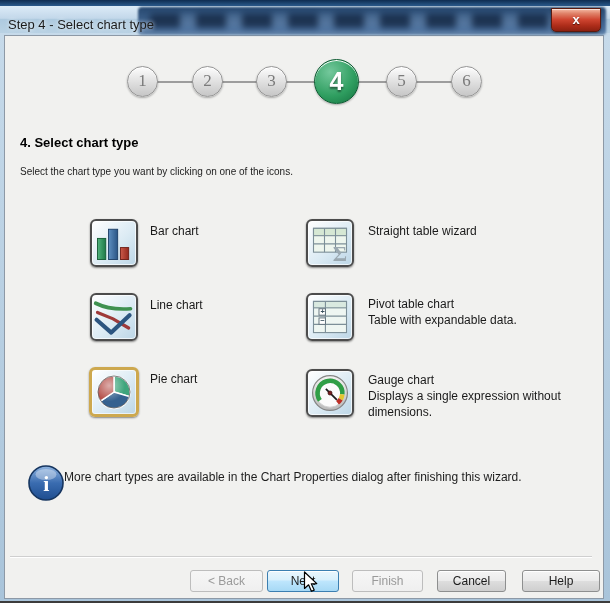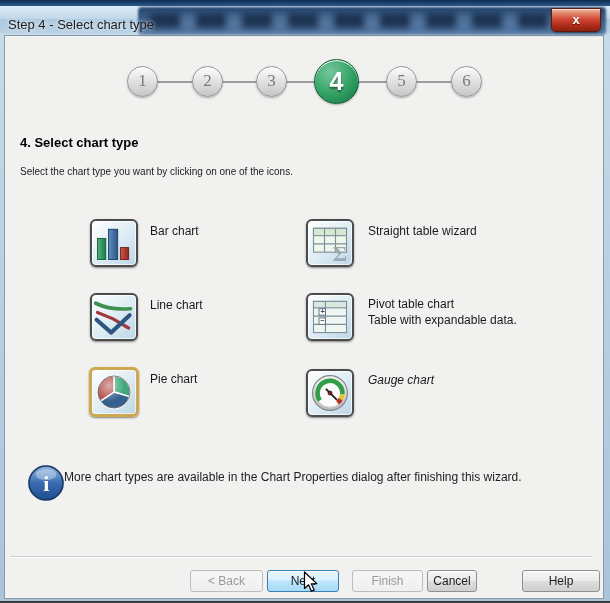--- a/index.html
+++ b/index.html
@@ -195,21 +195,22 @@
       </defs>
       <circle cx="24" cy="24" r="19" fill="url(#gRing)" stroke="#858585" stroke-width="1.3"></circle>
       <circle cx="24" cy="24" r="15.5" fill="#fbfbfb" stroke="#cfcfcf" stroke-width="1"></circle>
       <path d="M13,32 A13.5,13.5 0 1 1 37.4,25.5" fill="none" stroke="#2f9e46" stroke-width="5"></path>
       <path d="M37.4,25.5 A13.5,13.5 0 0 1 35.6,30.8" fill="none" stroke="#e3c62e" stroke-width="5"></path>
       <path d="M35.6,30.8 A13.5,13.5 0 0 1 32.2,34.6" fill="none" stroke="#bd2f26" stroke-width="5"></path>
       <line x1="19.5" y1="19.5" x2="31.5" y2="31.5" stroke="#1c1c1c" stroke-width="2"></line>
       <circle cx="24" cy="24" r="2.2" fill="#7a1f1f" stroke="#3a0d0d" stroke-width="0.8"></circle>
     </svg>
   </div>
-  <div class="ct-label" style="left:368px;top:372px;font-style:italic;">Gauge chart</div>
+  <div class="ct-label" style="left:368px;top:372px;">Gauge chart</div>
+  <div class="ct-desc" style="position:absolute;left:368px;top:388px;width:228px;">Displays a single expression without dimensions.</div>
 
   <div class="info-icon">
     <svg viewBox="0 0 38 38">
       <defs>
         <linearGradient id="infoG" x1="0" y1="0" x2="0" y2="1">
             <stop offset="0" stop-color="#8fb4e0"></stop>
             <stop offset="0.5" stop-color="#3a6cb0"></stop>
             <stop offset="1" stop-color="#1e4d8f"></stop>
           </linearGradient>
       </defs>
@@ -217,21 +218,21 @@
       <ellipse cx="19" cy="10.5" rx="10.5" ry="5.5" fill="#ffffff" opacity="0.35"></ellipse>
       <text x="16.2" y="27" font-family="Liberation Serif, serif" font-weight="bold" font-size="22" fill="#ffffff">i</text>
     </svg>
   </div>
   <div class="info-text">More chart types are available in the Chart Properties dialog after finishing this wizard.</div>
 
   <div class="separator"></div>
   <button class="btn disabled" style="left:190px;width:73px;" disabled="">&lt; Back</button>
   <button class="btn next" style="left:267px;width:72px;">Next</button>
   <button class="btn disabled" style="left:352px;width:71px;" disabled="">Finish</button>
-  <button class="btn" style="left:427px;width:50px;">Cancel</button>
+  <button class="btn" style="left:437px;width:69px;">Cancel</button>
   <button class="btn" style="left:522px;width:78px;">Help</button>
 
   <svg class="cursor" viewBox="0 0 16 22">
     <path d="M1.5,1 L1.5,17.5 L5.6,13.8 L8.4,20.3 L11.2,19.1 L8.3,12.8 L13.8,12.6 Z" fill="#ffffff" stroke="#000000" stroke-width="1.2" stroke-linejoin="round"></path>
   </svg>
 
   <div class="bottom-edge"></div>
 </div>
 
 </body></html>

